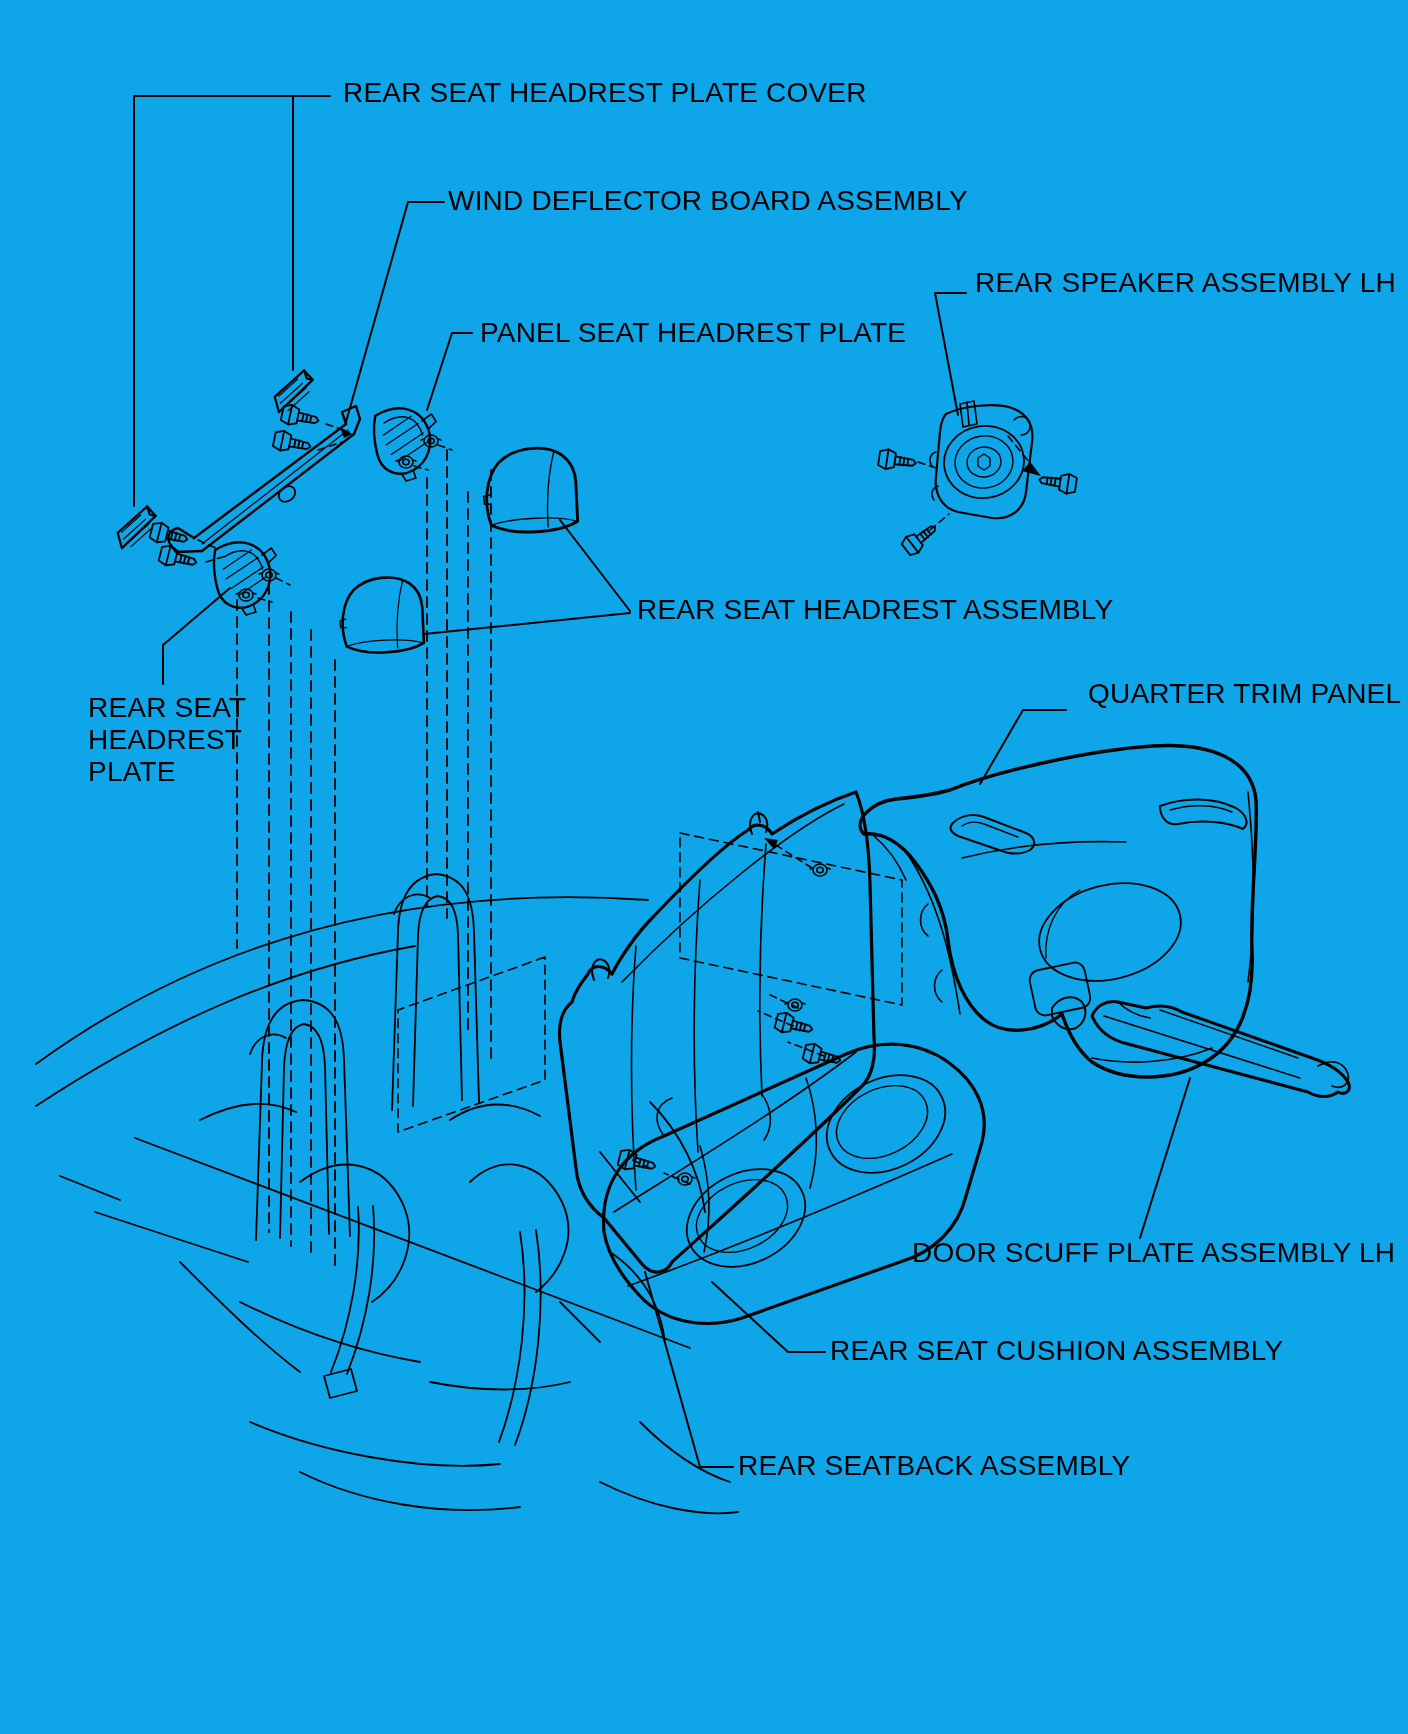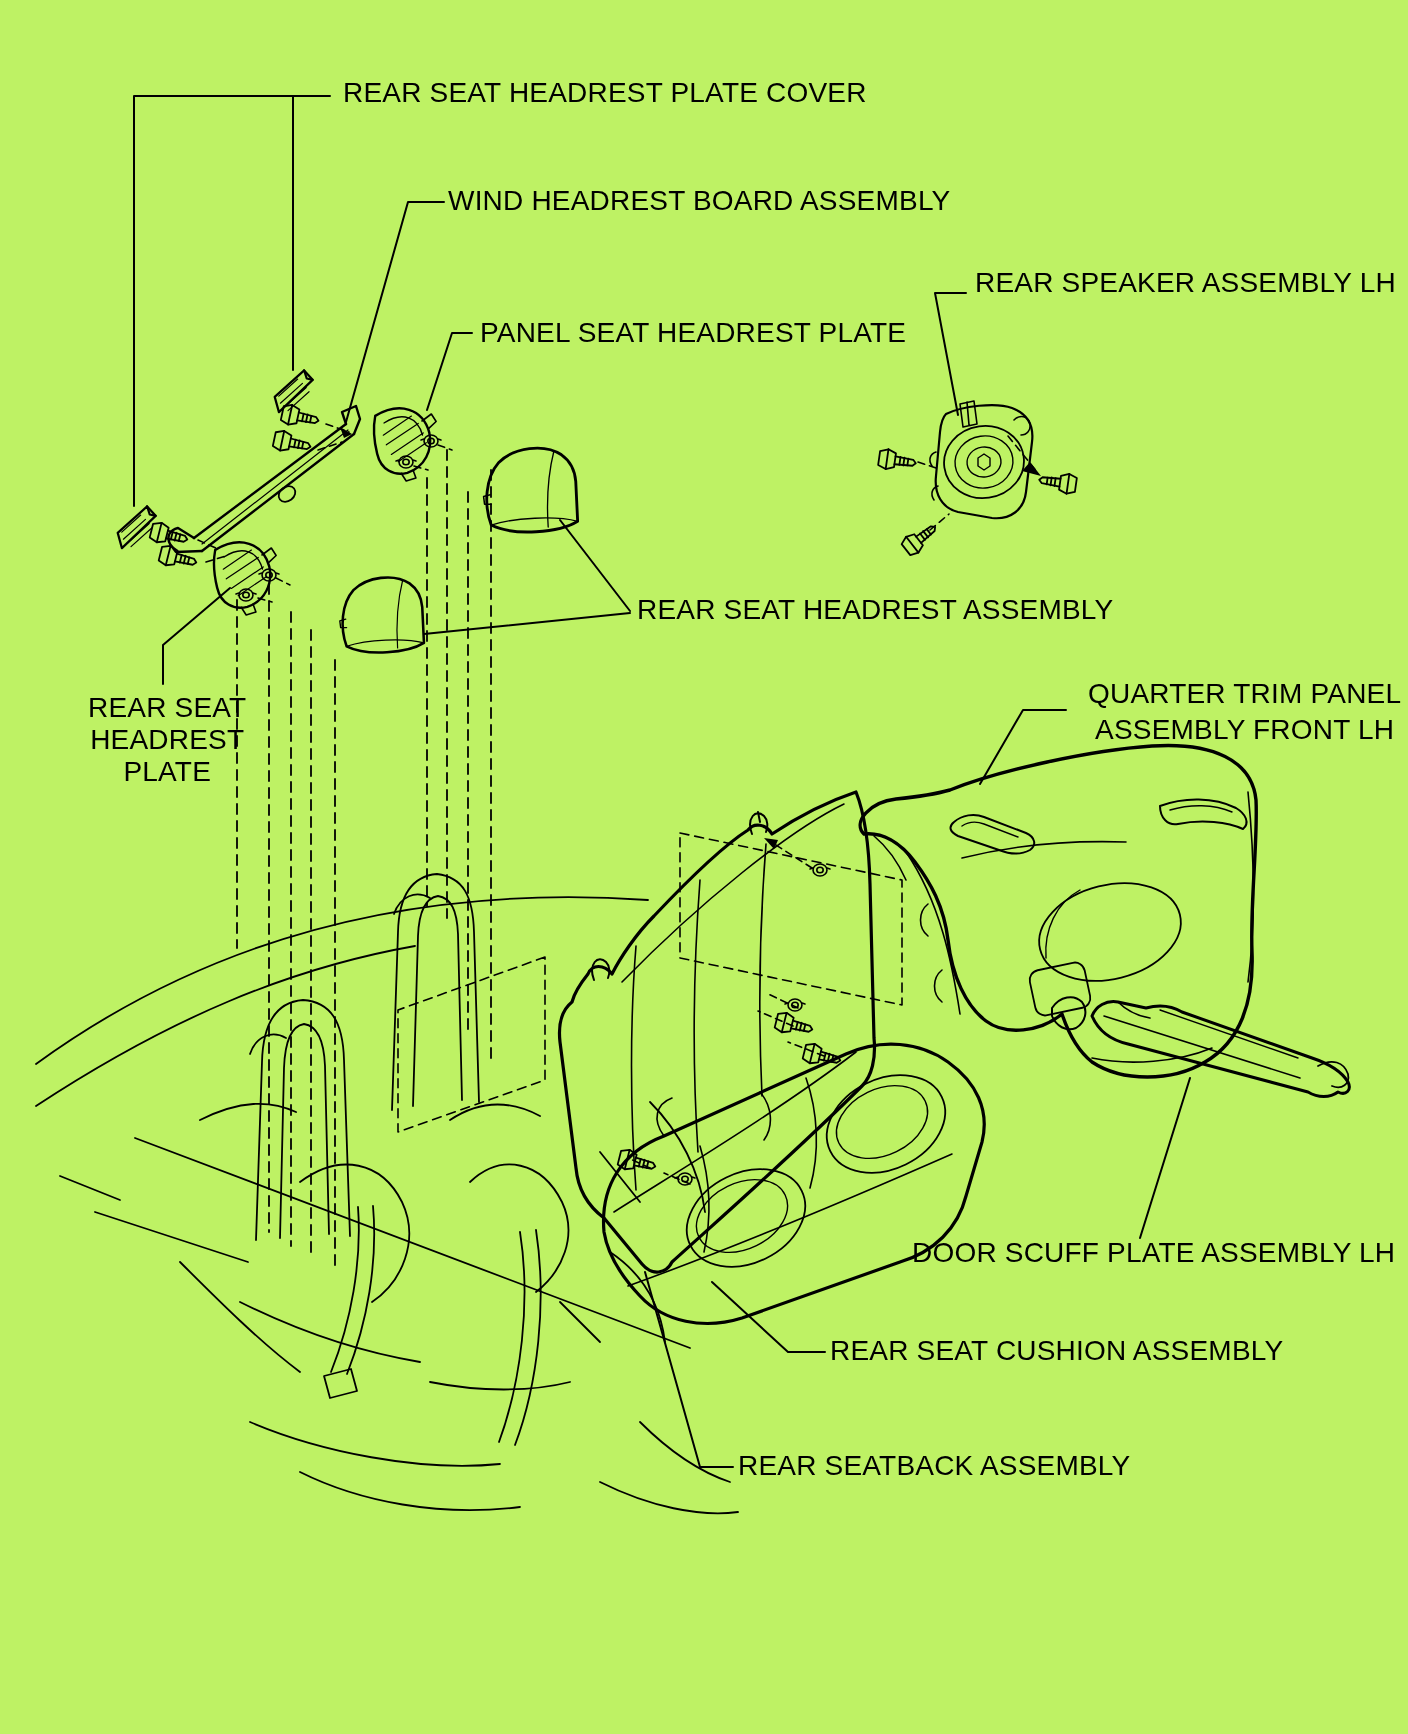--- a/index.html
+++ b/index.html
@@ -1,22 +1,21 @@
 <!DOCTYPE html>
 <html><head>
 <meta charset="utf-8">
 <style>
   html,body{margin:0;padding:0;background:#ffffff;}
   .stage{
     position:relative;
     width:1408px;height:1734px;
-    background:#bef264;
+    background:#0ea5e9;
     font-family:"Liberation Sans", sans-serif;
     overflow:hidden;
-    text-align:center;
   }
   .stage svg{position:absolute;left:0;top:0;}
   .lbl{
     position:absolute;
     font-size:28px;
     line-height:30px;
     color:#000;
     letter-spacing:.2px;
     white-space:nowrap;
     font-weight:400;
@@ -262,37 +261,36 @@
     <use href="#nut-glyph" transform="translate(269,575)"></use>
     <use href="#nut-glyph" transform="translate(246,595)"></use>
     <use href="#nut-glyph" transform="translate(820,870)"></use>
     <use href="#nut-glyph" transform="translate(795,1005)"></use>
     <use href="#nut-glyph" transform="translate(685,1179)"></use>
   </g>
 </svg>
 
   <div class="lbl" style="left:343px;top:78px">REAR SEAT HEADREST PLATE COVER</div>
 
-  <div class="lbl" style="left:448px;top:186px">WIND HEADREST BOARD ASSEMBLY</div>
+  <div class="lbl" style="left:448px;top:186px">WIND DEFLECTOR BOARD ASSEMBLY</div>
 
   <div class="lbl" style="left:480px;top:318px">PANEL SEAT HEADREST PLATE</div>
 
   <div class="lbl" style="left:975px;top:268px">REAR SPEAKER ASSEMBLY LH</div>
 
   <div class="lbl multi3" style="left:88px;top:692px">
     <span>REAR SEAT</span>
     <span>HEADREST</span>
     <span>PLATE</span>
   </div>
 
   <div class="lbl" style="left:637px;top:595px">REAR SEAT HEADREST ASSEMBLY</div>
 
   <div class="lbl multi2" style="left:1072px;top:676px">
     <span>QUARTER TRIM PANEL</span>
-    <span>ASSEMBLY FRONT LH</span>
   </div>
 
   <div class="lbl" style="left:830px;top:1336px">REAR SEAT CUSHION ASSEMBLY</div>
 
   <div class="lbl" style="left:912px;top:1238px">DOOR SCUFF PLATE ASSEMBLY LH</div>
 
   <div class="lbl" style="left:738px;top:1451px">REAR SEATBACK ASSEMBLY</div>
 
 </div>
 

